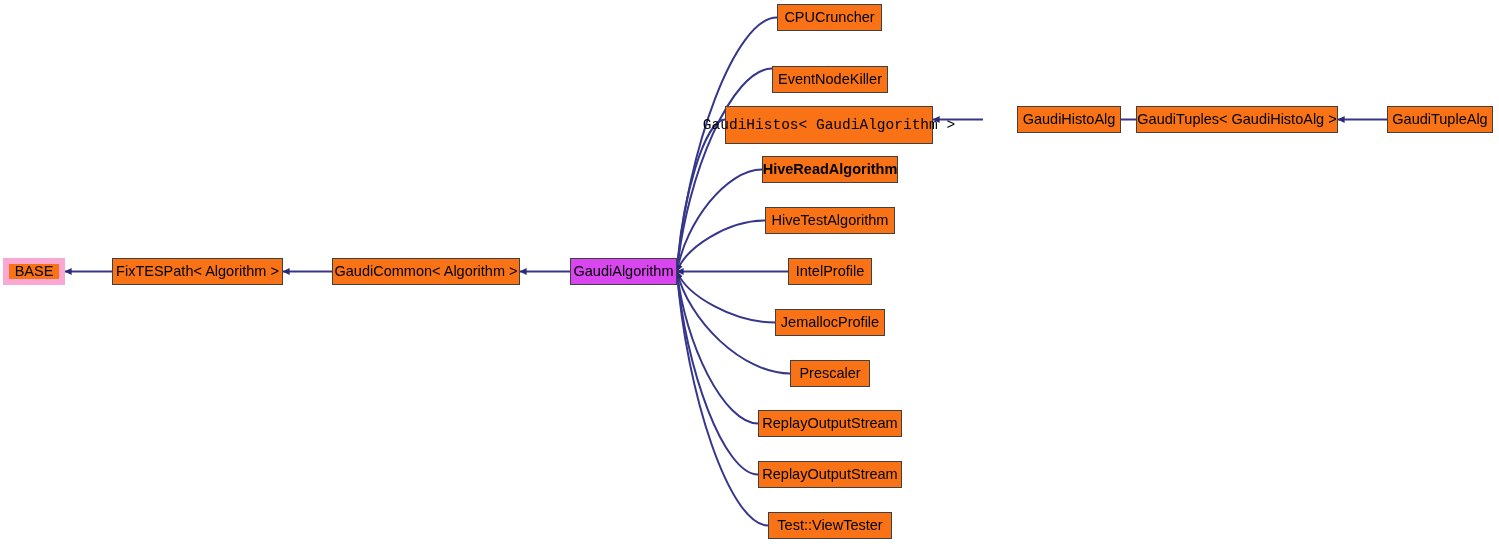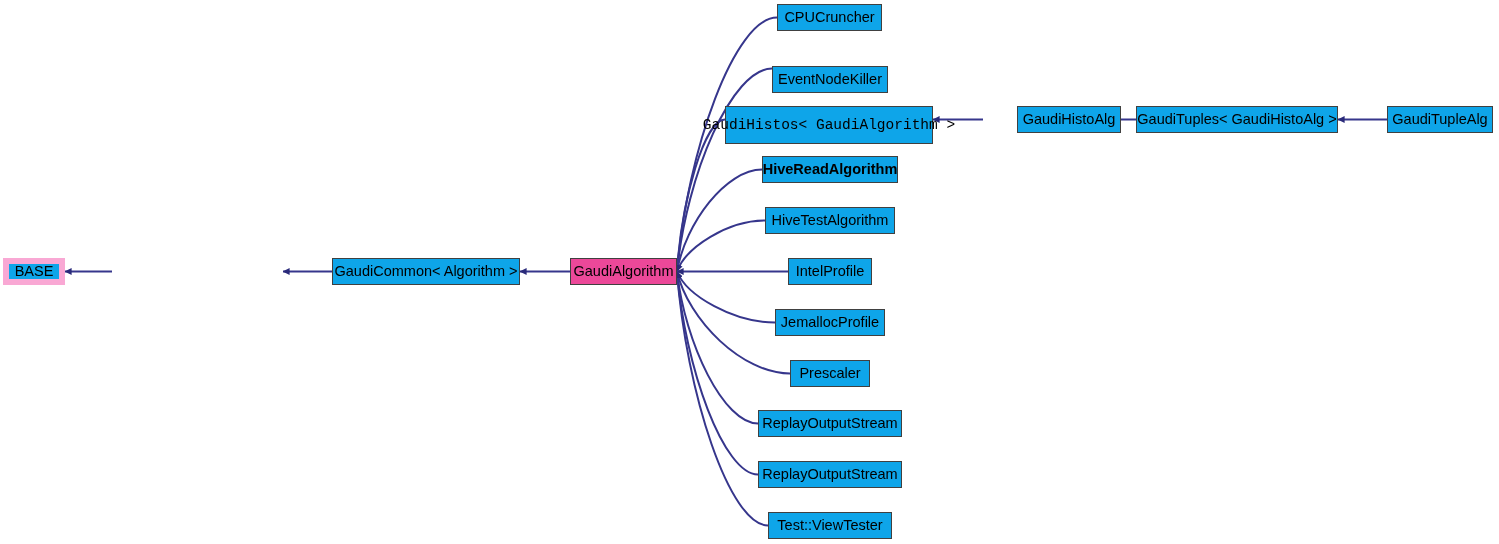--- a/index.html
+++ b/index.html
@@ -22,34 +22,34 @@
     width: 1499px;
     height: 544px;
     pointer-events: none;
   }
   .node {
     position: absolute;
     box-sizing: border-box;
     display: flex;
     align-items: center;
     justify-content: center;
-    background: #0ea5e9;
+    background: #f97316;
     border: 1px solid #404040;
     color: #000000;
     font-size: 14.5px;
     line-height: 1;
     white-space: nowrap;
     letter-spacing: 0px;
     z-index: 2;
   }
   .node.base-node {
     border: 6px solid #f9a8d4;
   }
   .node.current {
-    background: #ec4899;
+    background: #d946ef;
     border: 1px solid #404040;
   }
 </style>
 </head>
 <body>
 
 <div id="diagram">
   <svg id="edge-layer" viewBox="0 0 1499 544" xmlns="http://www.w3.org/2000/svg">
       <defs>
         <marker id="arrowhead" viewBox="0 0 10 10" refX="9.5" refY="5" markerWidth="7" markerHeight="7" orient="auto-start-reverse" markerUnits="userSpaceOnUse">
@@ -69,20 +69,23 @@
       <path d="M 790 373.5 C 742.54 373.5, 688.3 320.46, 677 271.5" fill="none" stroke="#36368c" stroke-width="2" marker-end="url(#arrowhead)"></path>
       <path d="M 758 423.5 C 723.98 423.5, 685.1 344.46, 677 271.5" fill="none" stroke="#36368c" stroke-width="2" marker-end="url(#arrowhead)"></path>
       <path d="M 758 474.5 C 723.98 474.5, 685.1 368.94, 677 271.5" fill="none" stroke="#36368c" stroke-width="2" marker-end="url(#arrowhead)"></path>
       <path d="M 768 525.5 C 729.78 525.5, 686.1 393.42, 677 271.5" fill="none" stroke="#36368c" stroke-width="2" marker-end="url(#arrowhead)"></path>
       <path d="M 983 119.5 L 933 119.5" fill="none" stroke="#36368c" stroke-width="2" marker-end="url(#arrowhead)"></path>
       <path d="M 1136 119.5 L 1087 119.5" fill="none" stroke="#36368c" stroke-width="2" marker-end="url(#arrowhead)"></path>
       <path d="M 1387 119.5 L 1338 119.5" fill="none" stroke="#36368c" stroke-width="2" marker-end="url(#arrowhead)"></path>
     </svg>
 <div class="node base-node" style="left: 3px; top: 258px; width: 62px; height: 27px;">
       <span>BASE</span>
+    </div>
+    <div class="node" style="left: 112px; top: 258px; width: 171px; height: 27px;">
+      <span>FixTESPath&lt; Algorithm &gt;</span>
     </div>
     <div class="node" style="left: 332px; top: 258px; width: 188px; height: 27px;">
       <span>GaudiCommon&lt; Algorithm &gt;</span>
     </div>
     <div class="node current" style="left: 570px; top: 258px; width: 107px; height: 27px;">
       <span>GaudiAlgorithm</span>
     </div>
     <div class="node" style="left: 777px; top: 4px; width: 105px; height: 27px;">
       <span>CPUCruncher</span>
     </div>

